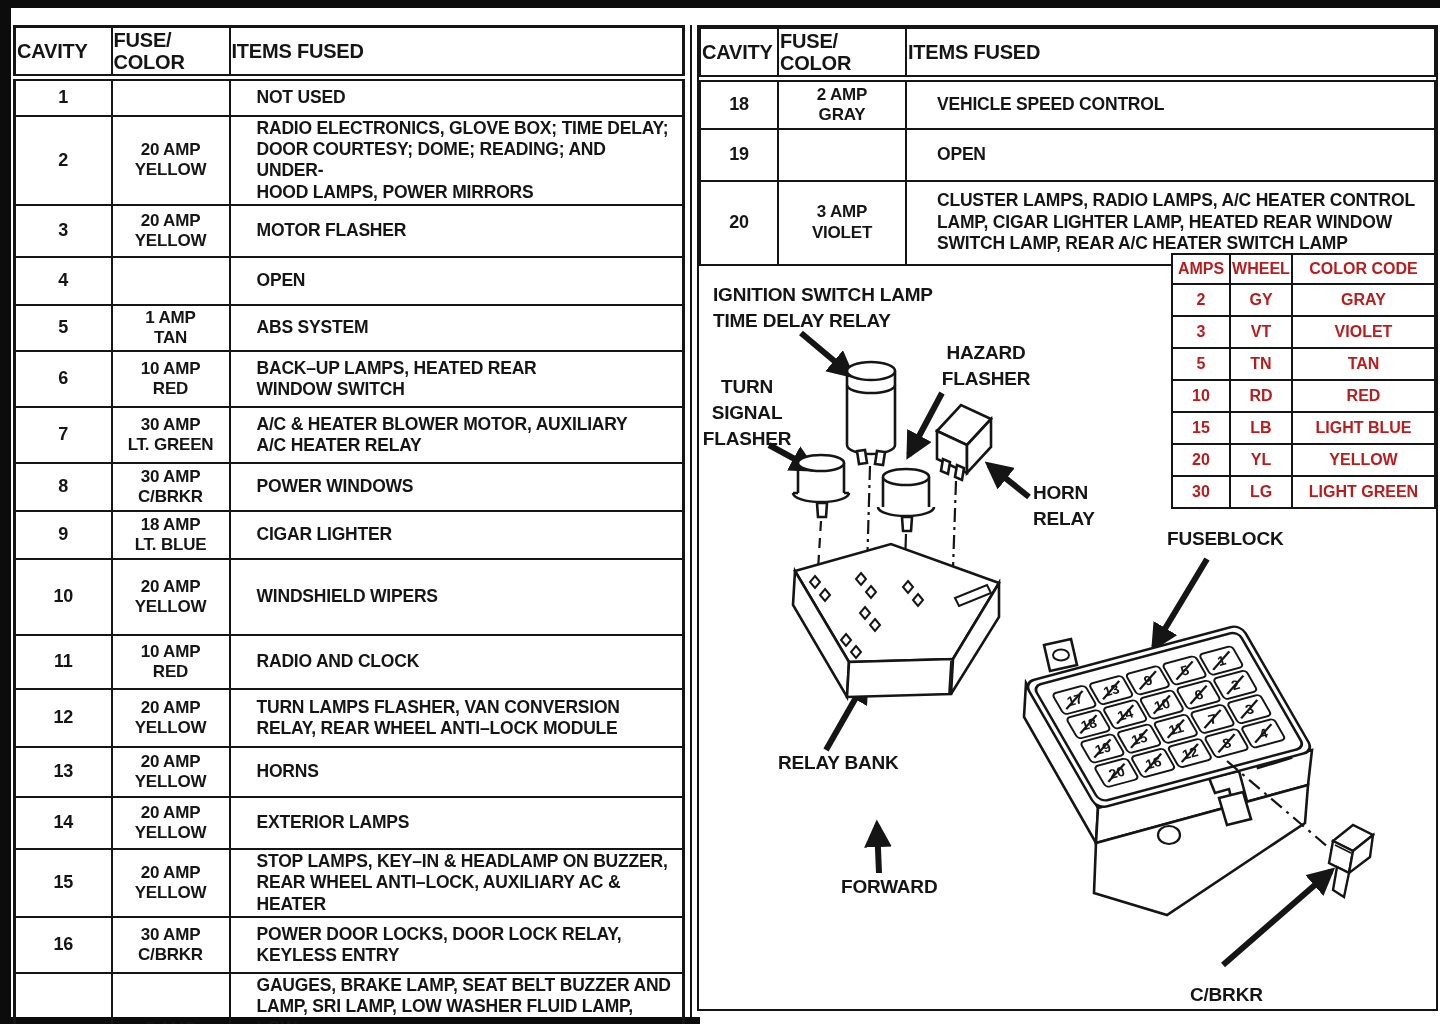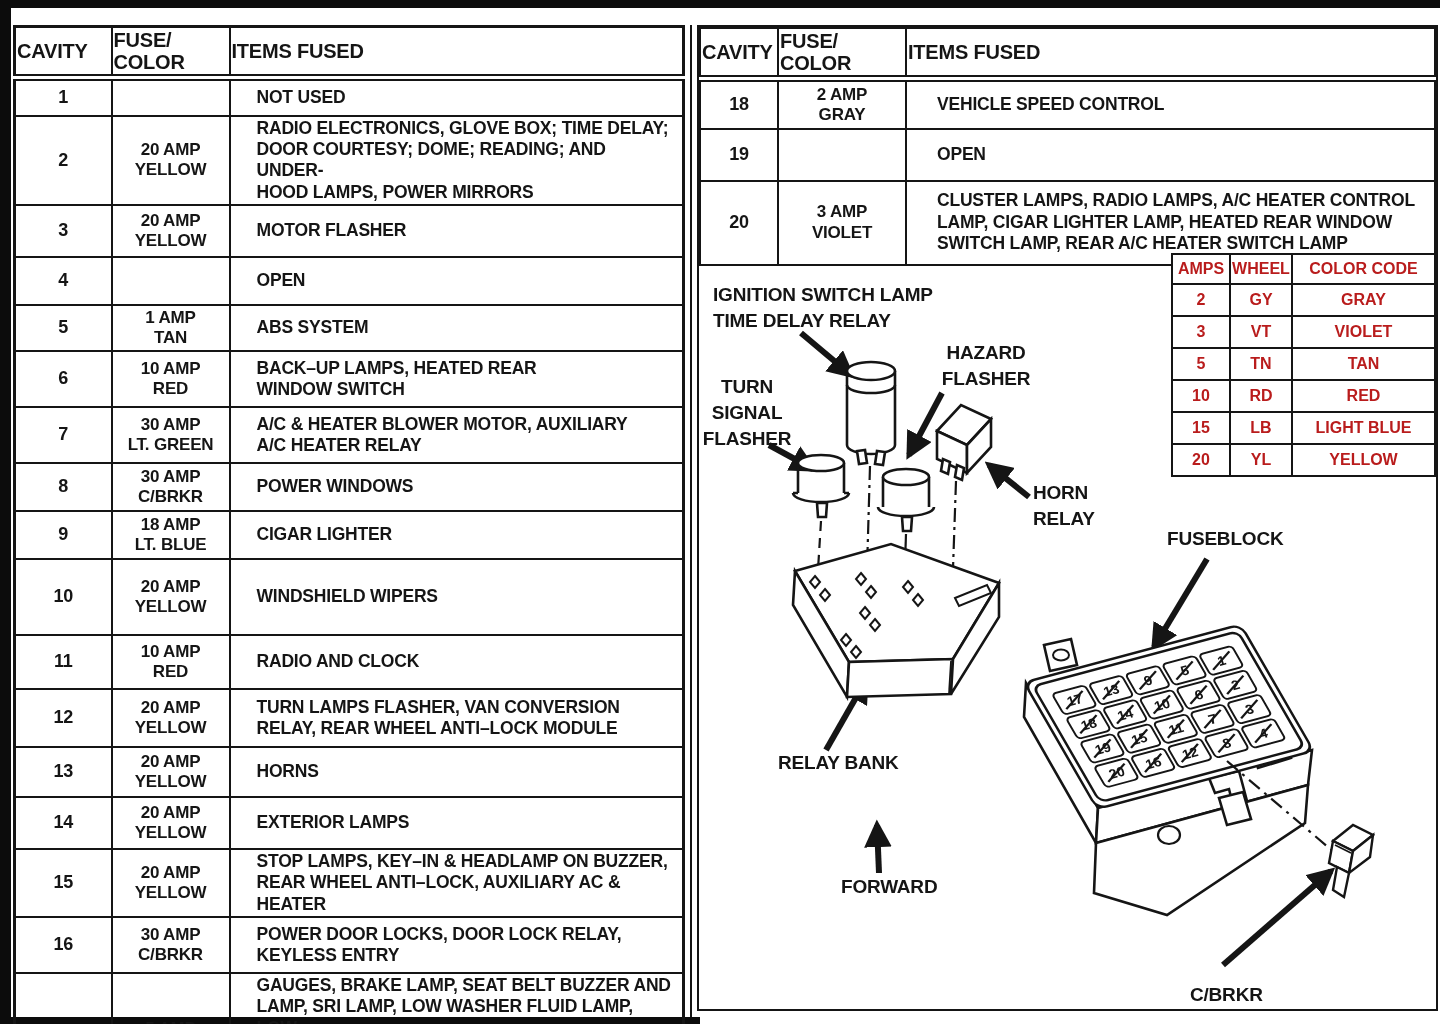--- a/index.html
+++ b/index.html
@@ -264,20 +264,25 @@
         <tr>
               <td>15</td>
               <td>LB</td>
               <td>LIGHT BLUE</td>
             </tr>
         <tr>
               <td>20</td>
               <td>YL</td>
               <td>YELLOW</td>
             </tr>
+        <tr>
+              <td>30</td>
+              <td>LG</td>
+              <td>LIGHT GREEN</td>
+            </tr>
       </tbody>
         </table>
     </div>
 
     <svg id="diagram-svg" width="737" height="756" viewBox="0 0 737 756">
       <defs>
         <marker id="ah" viewBox="0 0 10 10" refX="8" refY="5" markerWidth="4.6" markerHeight="4.6" orient="auto-start-reverse">
           <path d="M0,0 L10,5 L0,10 z" fill="#151515"></path>
         </marker>
       </defs>

